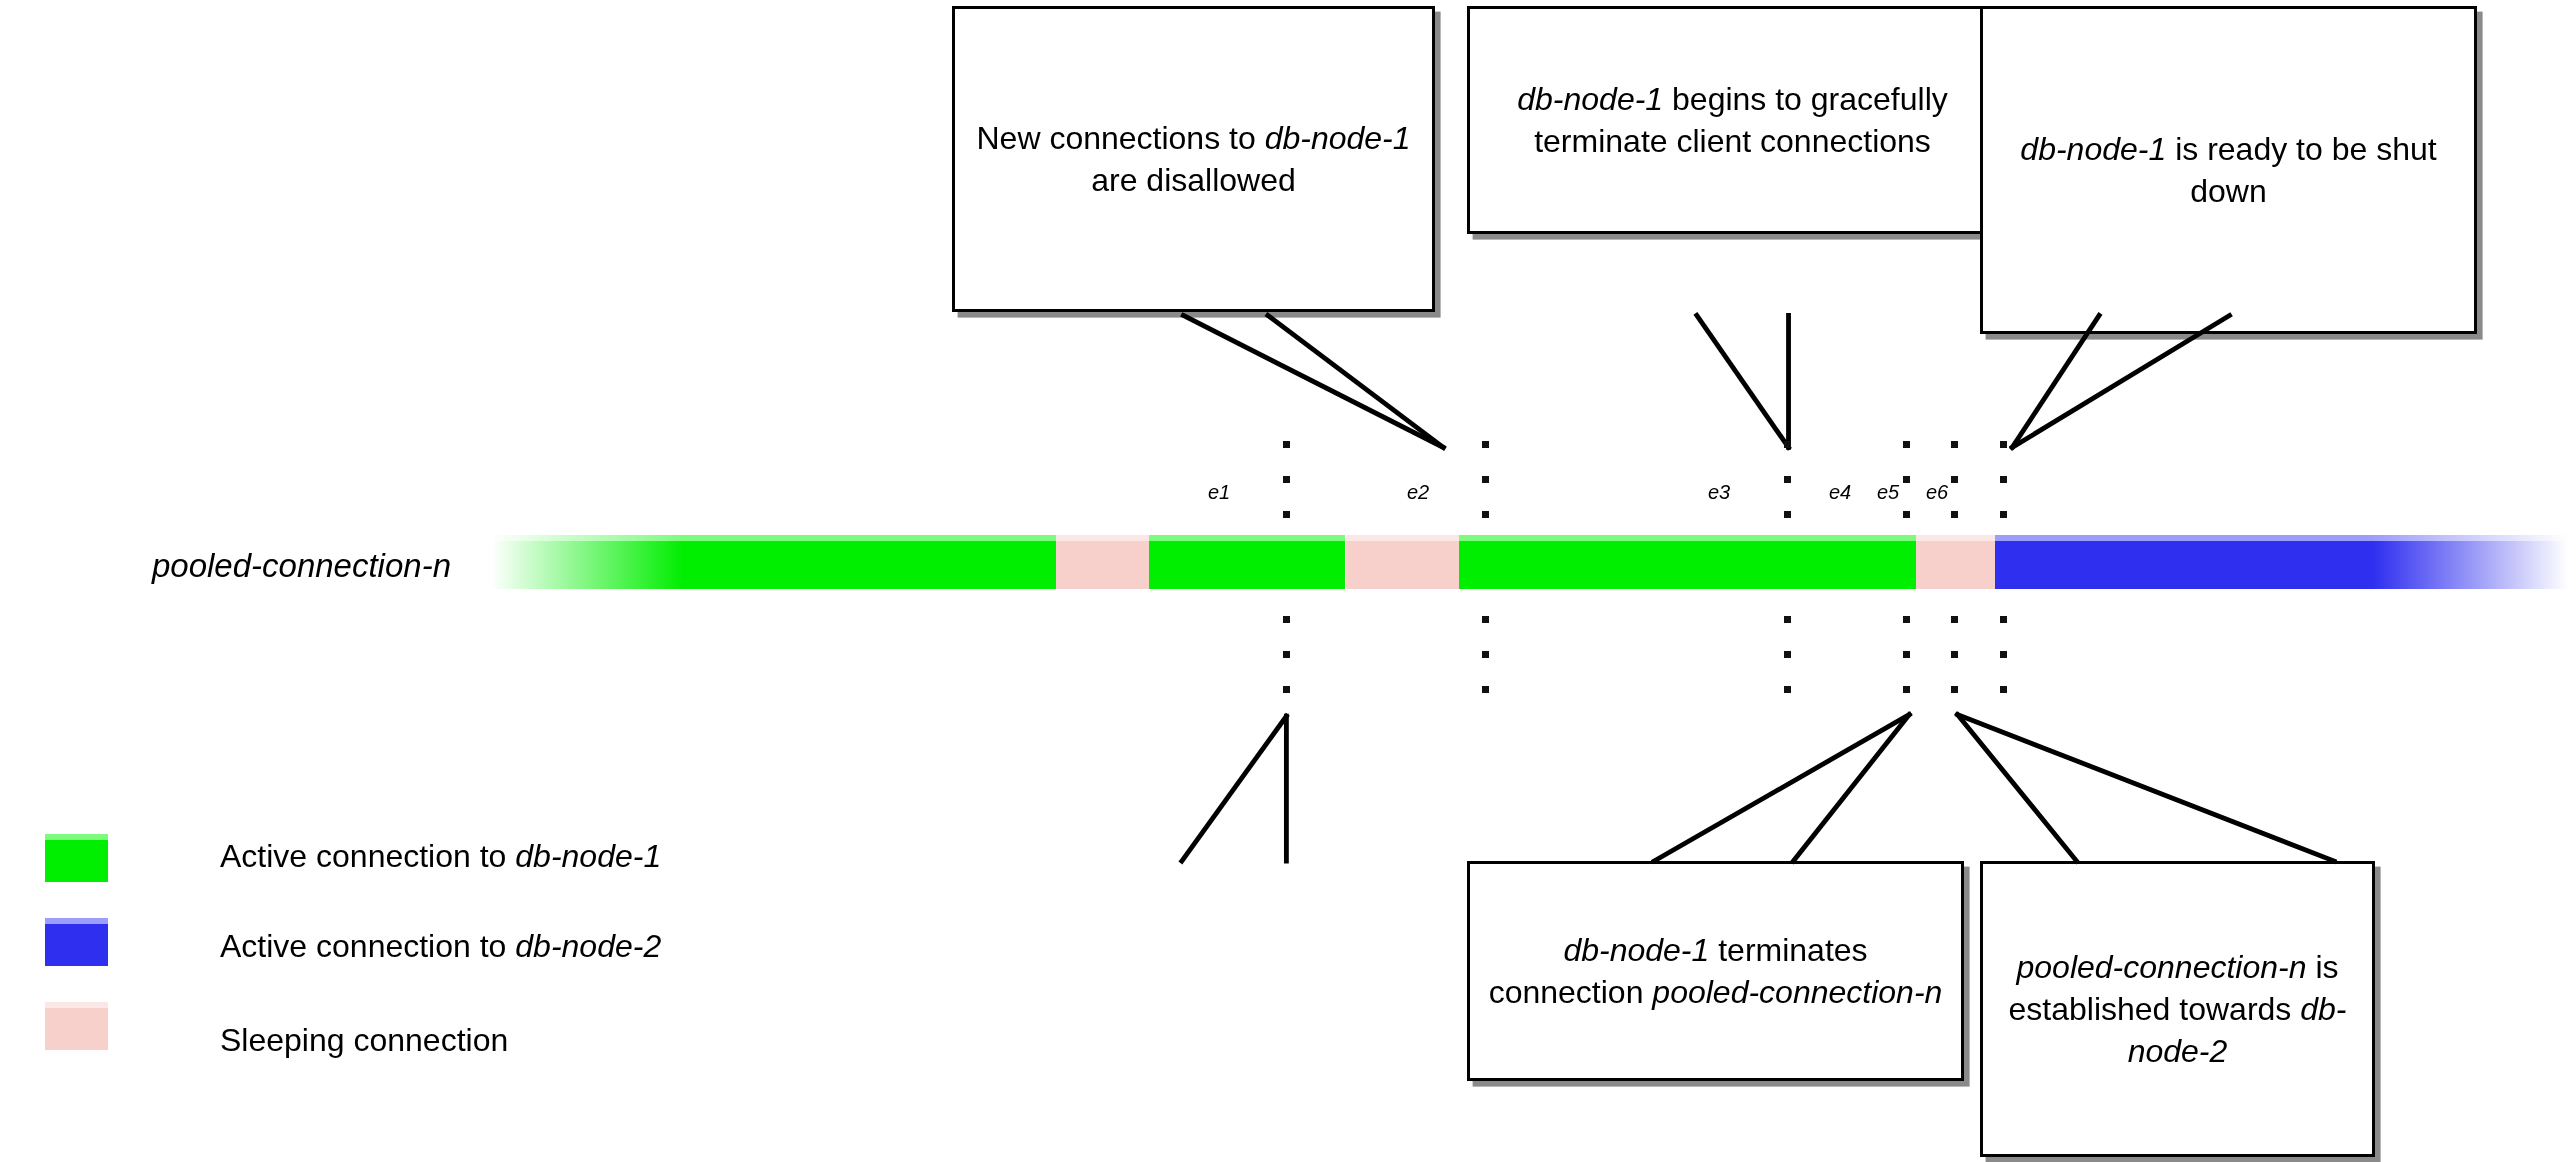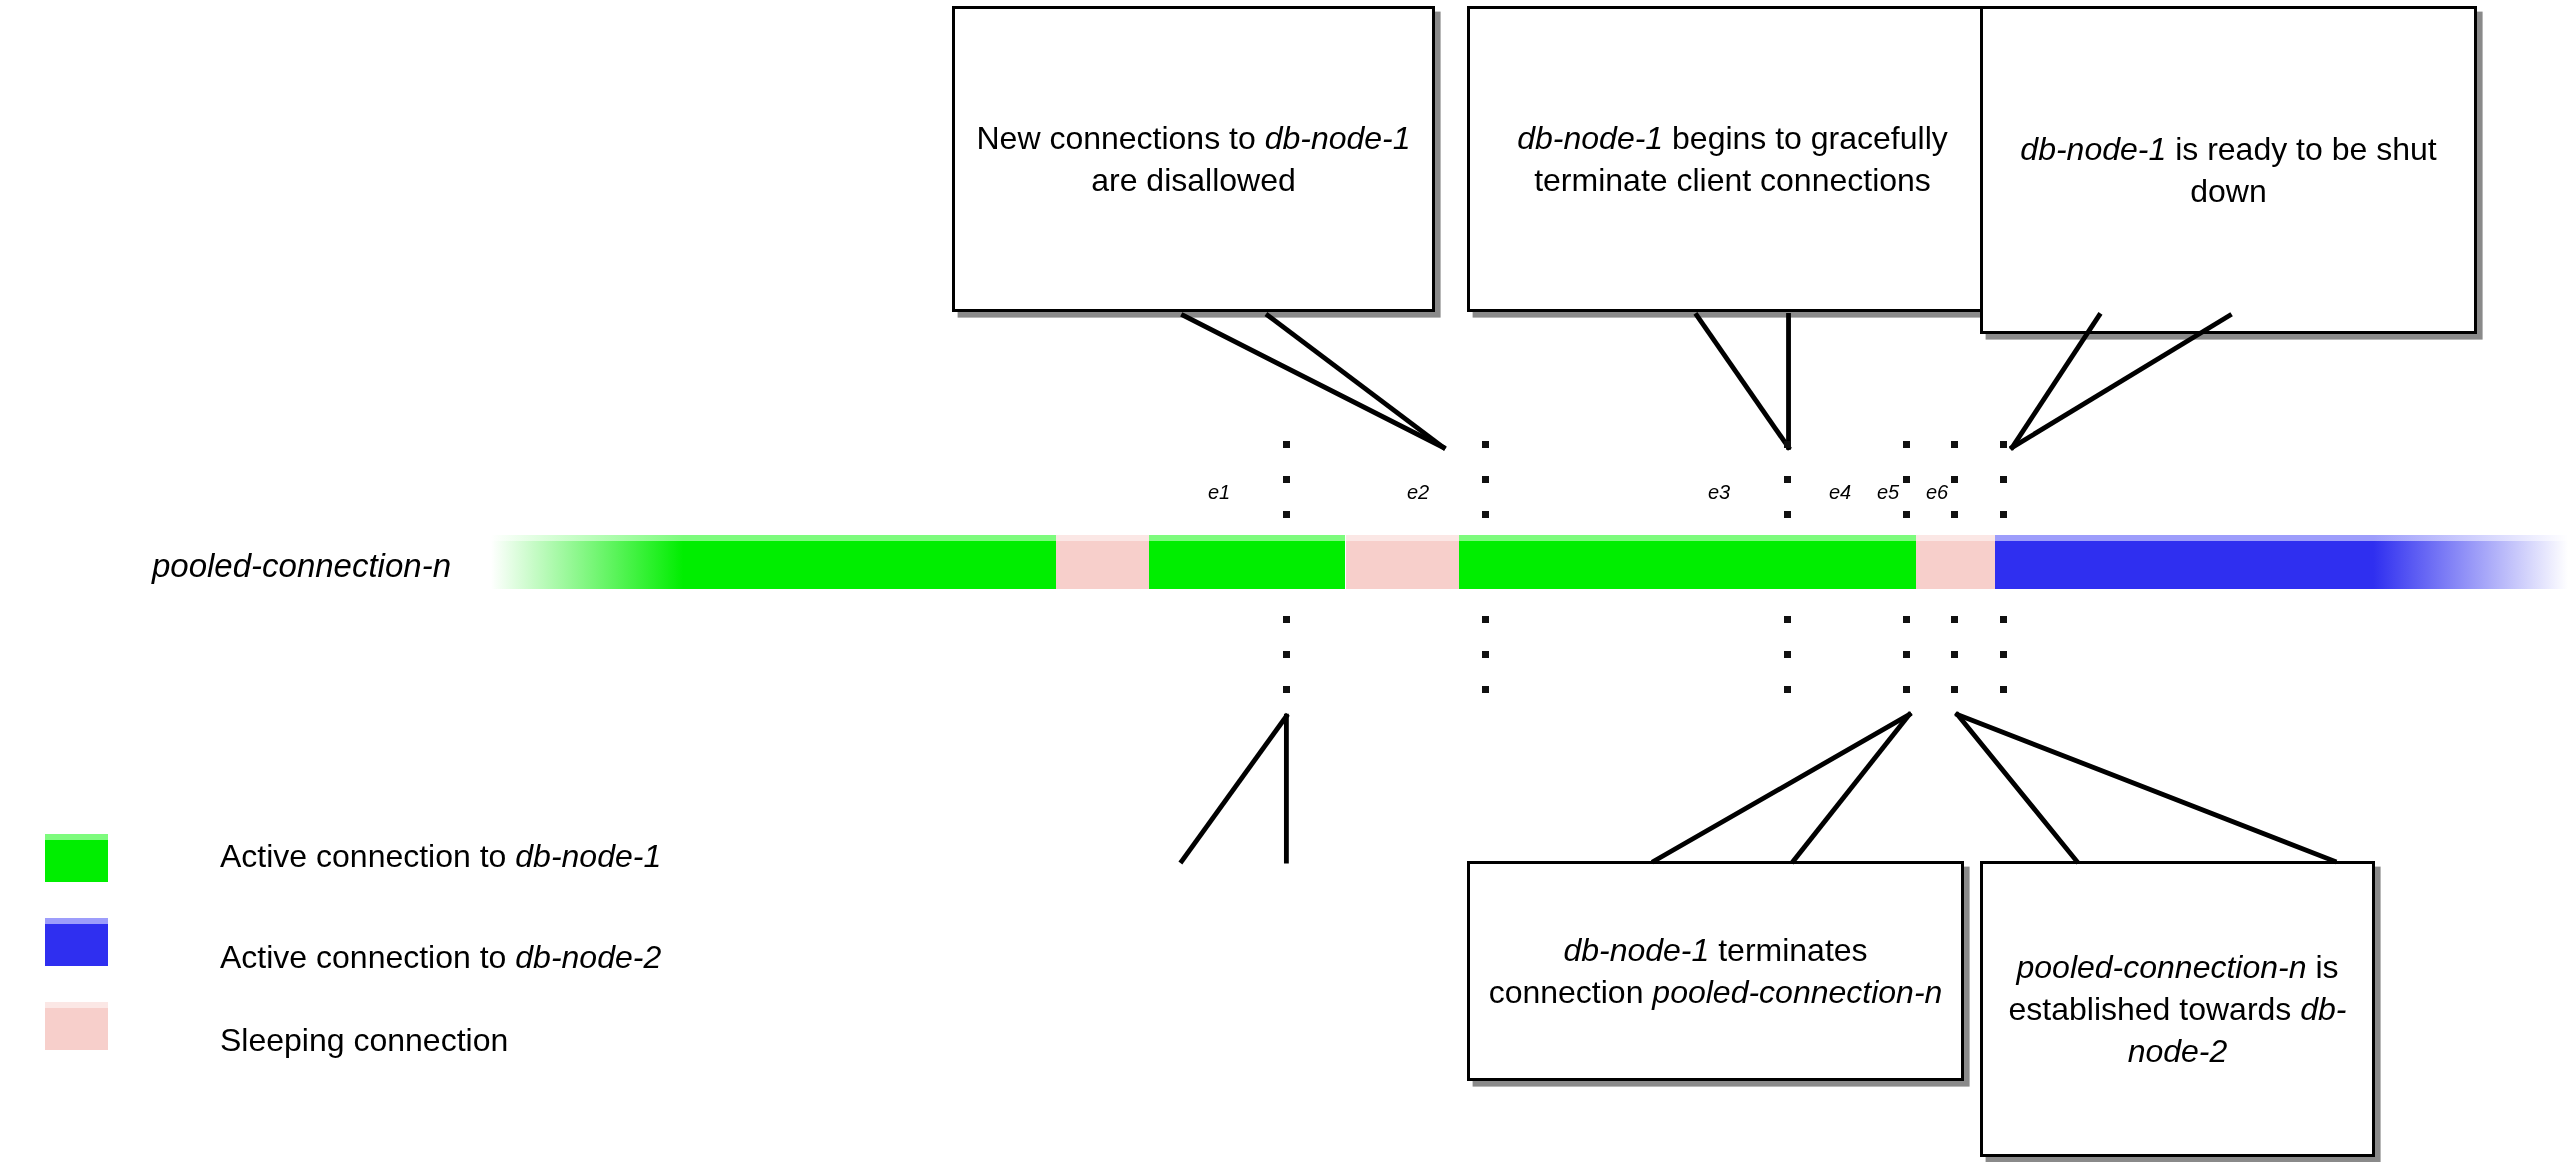--- a/index.html
+++ b/index.html
@@ -73,21 +73,21 @@
 </style>
 </head>
 <body>
 
 <div id="stage">
 
   <div class="callout" style="left:952px;top:6.4px;width:483px;height:306px;">
     <span class="txt">New connections to <em>db-node-1</em> are disallowed</span>
   </div>
 
-  <div class="callout" style="left:1467px;top:6.4px;width:531px;height:306px;">
+  <div class="callout" style="left:1467px;top:6.4px;width:531px;height:228px;">
     <span class="txt"><em>db-node-1</em> begins to gracefully terminate client connections</span>
   </div>
 
   <div class="callout" style="left:1980px;top:6.4px;width:497px;height:328px;">
     <span class="txt"><em>db-node-1</em> is ready to be shut down</span>
   </div>
 
 
   <div class="callout" style="left:1467px;top:861px;width:497px;height:220px;">
     <span class="txt"><em>db-node-1</em> terminates connection <em>pooled-connection-n</em></span>
@@ -166,21 +166,21 @@
     <div class="legend-row" style="top:0px;">
       <div class="swatch" style="background:#00ee00;">
         <div class="cap" style="background:#7dfb7d;"></div>
       </div>
       <div class="legend-text">Active connection to <em>db-node-1</em></div>
     </div>
     <div class="legend-row" style="top:0px;">
       <div class="swatch" style="top:16px;background:#2f2ff0;">
         <div class="cap" style="background:#9d9dfb;"></div>
       </div>
-      <div class="legend-text" style="top:31px;">Active connection to <em>db-node-2</em></div>
+      <div class="legend-text" style="top:20px;">Active connection to <em>db-node-2</em></div>
     </div>
     <div class="legend-row" style="top:0px;">
       <div class="swatch" style="top:32px;background:#f7cfcb;">
         <div class="cap" style="background:#fbe7e5;"></div>
       </div>
       <div class="legend-text" style="top:46px;">Sleeping connection</div>
     </div>
   </div>
 
 </div>

